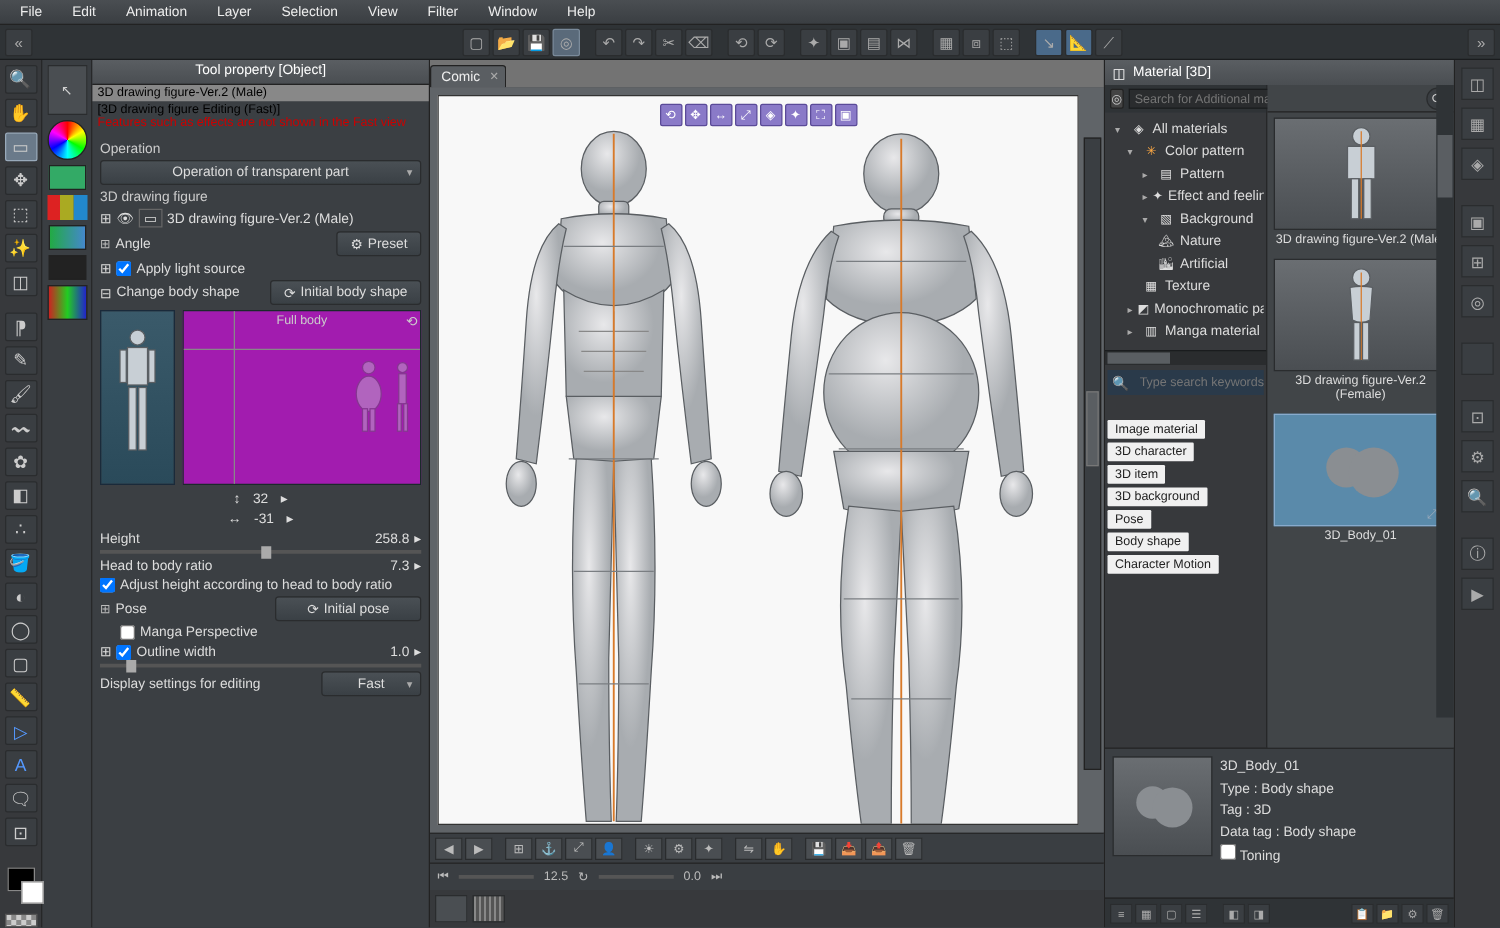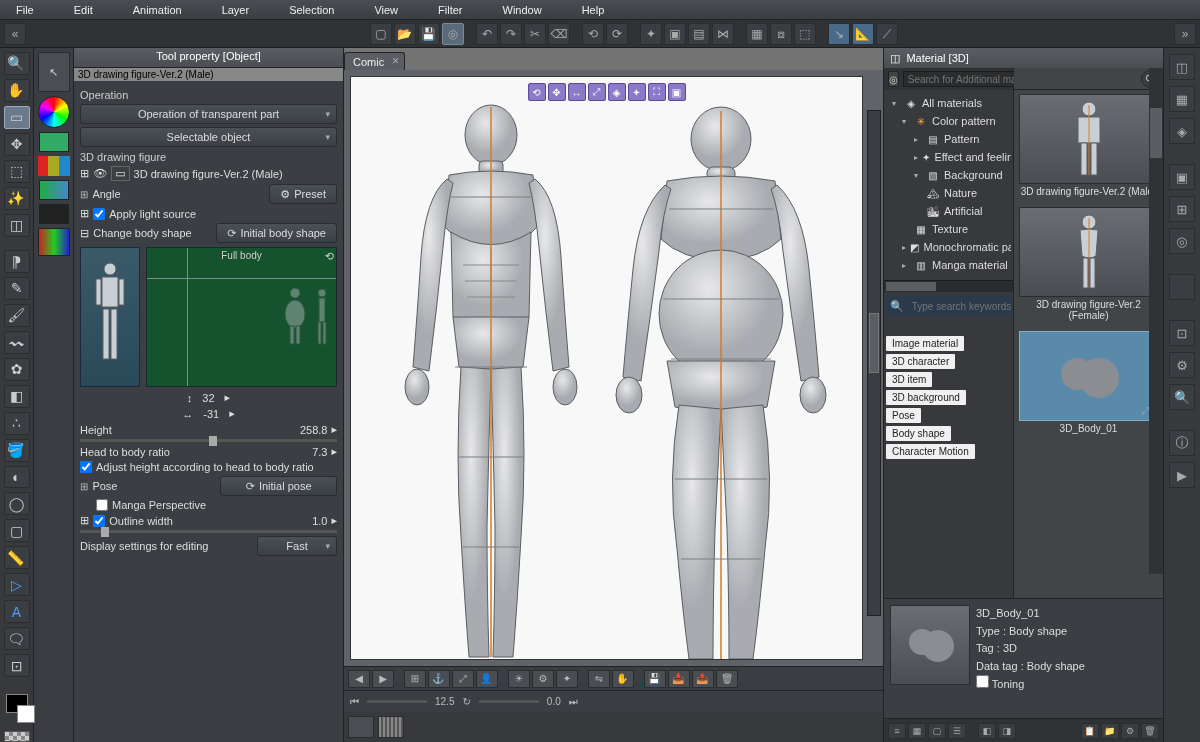--- a/index.html
+++ b/index.html
@@ -1,19 +1,19 @@
 <!DOCTYPE html>
 <html><head>
 <meta charset="utf-8">
 <style>
 * { box-sizing: border-box; margin: 0; padding: 0; font-family: "Segoe UI", Tahoma, sans-serif; }
 body { background: #3a3e42; color: #d0d0d0; font-size: 11px; width: 1200px; height: 742px; overflow: hidden; position: relative; }
 
 
-.menubar { height: 20px; background: linear-gradient(#4a4e52,#3a3e42); border-bottom: 1px solid #222; display: flex; align-items: center; padding: 0 6px; gap: 20px; }
+.menubar { height: 20px; background: linear-gradient(#4a4e52,#3a3e42); border-bottom: 1px solid #222; display: flex; align-items: center; padding: 0 6px; gap: 4px; }
 .menubar span { color: #eee; padding: 2px 10px; cursor: default; }
 
 
 .toolbar2 { height: 28px; background: #2f3336; border-bottom: 1px solid #1a1c1e; display: flex; align-items: center; padding: 0 4px; gap: 2px; }
 .toolbar2 .tb-btn { width: 22px; height: 22px; background: #3a3e42; border: 1px solid #2a2c2e; border-radius: 2px; display: flex; align-items: center; justify-content: center; font-size: 12px; color: #aaa; }
 .toolbar2 .tb-btn.active { background: #5a6a7a; border-color: #7a8a9a; }
 .toolbar2 .sep { width: 8px; }
 
 
 .main { display: flex; height: calc(742px - 48px); }
@@ -41,21 +41,21 @@
 .tp-row { display:flex; align-items:center; gap:4px; margin:3px 0; font-size:11px; color:#ddd; }
 .tp-row input[type=checkbox] { width:12px;height:12px; }
 .tp-expander { display:flex; align-items:center; gap:4px; margin:4px 0; }
 .tp-expander::before { content:"⊞"; color:#bbb; font-size:10px; }
 .tp-btn { height:20px; background: linear-gradient(#4a5055,#3a4045); border:1px solid #2a2c2e; border-radius:3px; color:#ddd; display:flex;align-items:center;justify-content:center; font-size:11px; padding:0 10px; }
 .tp-slider { display:flex; align-items:center; gap:4px; margin:2px 0; }
 .tp-slider .track { flex:1; height:3px; background:#555; position:relative; }
 .tp-slider .thumb { position:absolute; top:-3px; width:8px; height:10px; background:#aaa; }
 .body-shape-box { display:flex; gap:6px; margin:4px 0; }
 .bs-left { width:60px; height:140px; background:linear-gradient(#3a5a6a,#2a4a5a); border:1px solid #1a2a3a; display:flex;align-items:center;justify-content:center; }
-.bs-right { flex:1; height:140px; background:#14532d; border:1px solid #1a2a2a; position:relative; }
+.bs-right { flex:1; height:140px; background:#a21caf; border:1px solid #1a2a2a; position:relative; }
 .bs-right .cross-h { position:absolute; top:30px; left:0; right:0; height:1px; background:#888; }
 .bs-right .cross-v { position:absolute; left:40px; top:0; bottom:0; width:1px; background:#888; }
 .bs-right .label-fb { position:absolute; top:2px; left:50%; transform:translateX(-50%); font-size:10px; color:#ccc; }
 .bs-right .reset { position:absolute; top:2px; right:2px; color:#ccc; font-size:11px; }
 
 
 .viewport { flex:1; background:#45494c; display:flex; flex-direction:column; border-right:1px solid #222; }
 .vp-tab { height:22px; background:#737373; display:flex; align-items:flex-end; }
 .vp-tab .tab { background:#5a5e62; color:#eee; padding:3px 20px 2px 8px; border:1px solid #222; border-bottom:none; font-size:11px; position:relative; border-radius:3px 3px 0 0; }
 .vp-tab .tab .x { position:absolute; right:5px; top:3px; color:#aaa; font-size:9px; }
@@ -209,24 +209,27 @@
         <div style="flex:1;background:#28c"></div>
     </div>
     <div class="sw" style="background:linear-gradient(90deg,#2a4,#48c)"></div>
     <div class="sw" style="background:#222"></div>
     <div style="width:32px;height:28px;background:linear-gradient(90deg,#c22,#2c2,#22c);border:1px solid #222"></div>
   </div>
 
   <div class="tool-prop">
     <div class="tp-header">Tool property [Object]</div>
     <div class="tp-warn1">3D drawing figure-Ver.2 (Male)</div>
+    <div class="tp-warn2">
+      <span style="color:#000">[3D drawing figure Editing (Fast)]</span><br>
+      <span>Features such as effects are not shown in the Fast view</span>
+    </div>
     <div class="tp-body">
       <div class="tp-sect">Operation</div>
       <div class="tp-drop">Operation of transparent part</div>
-      <div class="tp-drop">Selectable object</div>
 
       <div class="tp-sect">3D drawing figure</div>
       <div class="tp-row">
         <span>⊞</span>
         <span>👁</span>
         <span style="border:1px solid #666;padding:0 3px">▭</span>
         <span>3D drawing figure-Ver.2 (Male)</span>
       </div>
 
       <div class="tp-row">

